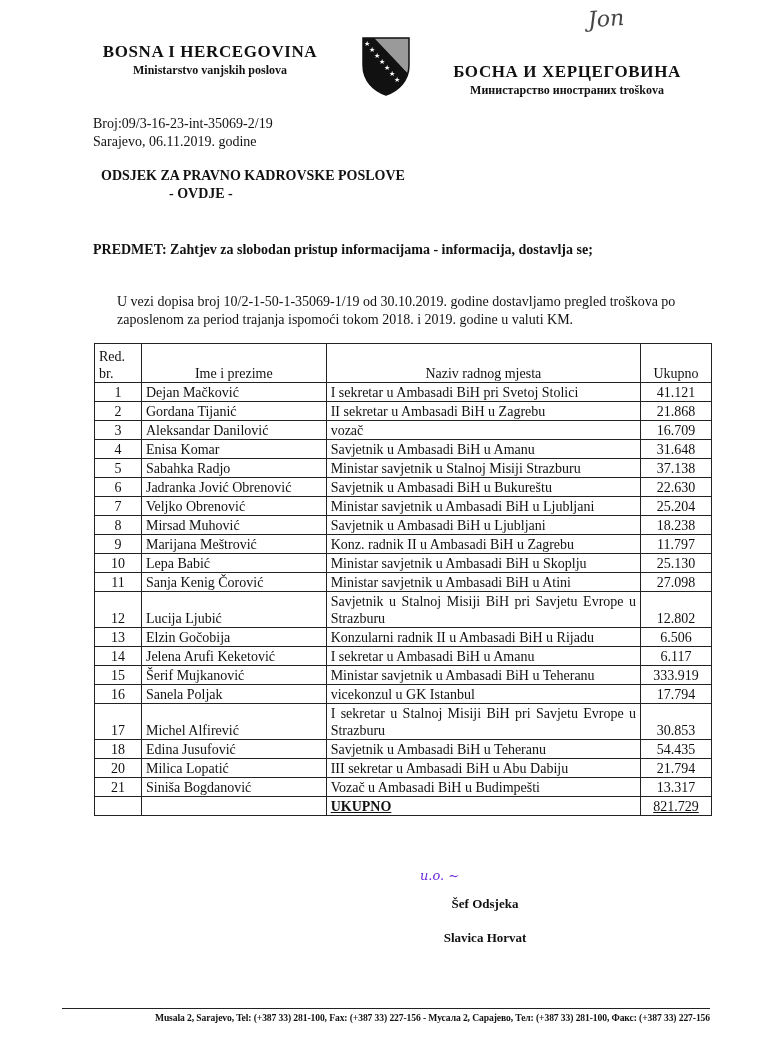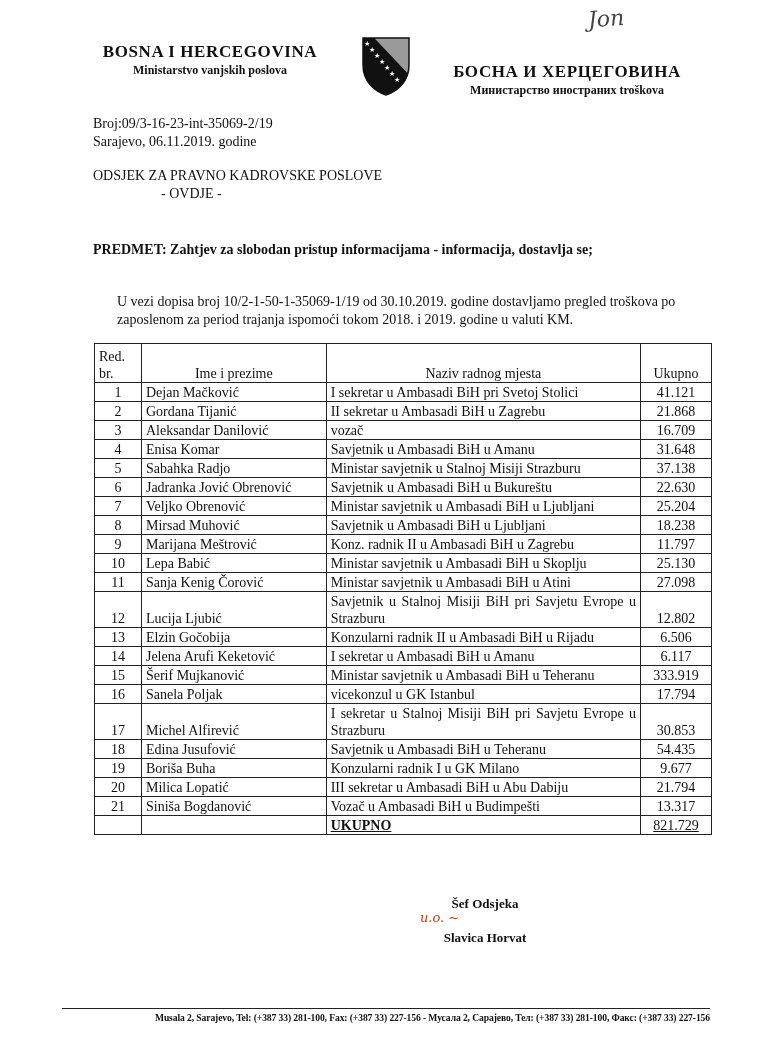--- a/index.html
+++ b/index.html
@@ -11,21 +11,21 @@
   .handwrite {
     left: 588px; top: 6px; font-family: "DejaVu Serif", serif; font-style: italic;
     font-size: 22px; color: #444; transform: rotate(-4deg);
   }
   .hdr-left { left: 90px; top: 42px; width: 240px; text-align: center; }
   .hdr-right { left: 432px; top: 42px; width: 270px; text-align: center; margin-top: 20px; }
   .hdr-title { font-weight: bold; font-size: 17px; letter-spacing: 0.6px; line-height: 20px; }
   .hdr-sub { font-weight: bold; font-size: 12px; line-height: 16px; }
   .crest { left: 360px; top: 35px; width: 52px; height: 62px; }
   .meta { left: 93px; top: 115px; font-size: 14px; line-height: 18px; }
-  .dept { left: 93px; top: 167px; font-size: 14px; font-weight: normal; line-height: 18px; }
+  .dept { left: 101px; top: 167px; font-size: 14px; font-weight: bold; line-height: 18px; }
   .dept .ovdje { padding-left: 68px; }
   .subject { left: 93px; top: 242px; font-size: 14px; font-weight: bold; }
   .intro { left: 117px; top: 293px; width: 600px; font-size: 14px; line-height: 18px; }
 
   table.costs {
     position: absolute; left: 94px; top: 343px; width: 618px;
     border-collapse: collapse; font-size: 14px; line-height: 17px; border-radius: 18px;
   }
   table.costs td, table.costs th {
     border: 1px solid #222; padding: 0 4px; font-weight: normal; vertical-align: bottom;
@@ -38,21 +38,21 @@
   .c-pos { width: 306px; text-align: left; }
   .c-tot { width: 62px; text-align: center; }
   th.c-no { text-align: left; line-height: 17px; }
   th.c-name { text-align: center; }
   th.c-pos { text-align: center; }
   td.c-pos.justify { text-align: justify; text-align-last: left; }
   .total-label { font-weight: bold; text-decoration: underline; }
   .total-val { font-weight: bold; text-decoration: underline; }
 
   .sig { left: 430px; top: 895px; font-size: 13px; font-weight: bold; line-height: 18px; text-align: center; width: 110px; }
-  .sig-scrawl { left: 420px; top: 910px; font-size: 13px; font-style: italic; color: #c2410c; font-family: "DejaVu Serif", serif; }
+  .sig-scrawl { left: 420px; top: 868px; font-size: 13px; font-style: italic; color: #6d28d9; font-family: "DejaVu Serif", serif; }
   .footer-line { left: 62px; top: 1008px; width: 648px; height: 0; border-top: 1.5px solid #222; }
   .footer { left: 62px; top: 1012px; width: 648px; text-align: right; font-size: 9.6px; font-weight: bold; letter-spacing: -0.1px; }
 </style>
 </head>
 <body>
 
 <div class="abs handwrite">Jon</div>
 
 <div class="abs hdr-left">
   <div class="hdr-title">BOSNA I HERCEGOVINA</div>
@@ -218,26 +218,20 @@
         <td class="c-pos justify">I sekretar u Stalnoj Misiji BiH pri Savjetu Evrope u Strazburu</td>
         <td class="c-tot">30.853</td>
       </tr>
       <tr>
         <td class="c-no">18</td>
         <td class="c-name">Edina Jusufović</td>
         <td class="c-pos">Savjetnik u Ambasadi BiH u Teheranu</td>
         <td class="c-tot">54.435</td>
       </tr>
       <tr>
-        <td class="c-no">19</td>
-        <td class="c-name">Boriša Buha</td>
-        <td class="c-pos">Konzularni radnik I u GK Milano</td>
-        <td class="c-tot">9.677</td>
-      </tr>
-      <tr>
         <td class="c-no">20</td>
         <td class="c-name">Milica Lopatić</td>
         <td class="c-pos">III sekretar u Ambasadi BiH u Abu Dabiju</td>
         <td class="c-tot">21.794</td>
       </tr>
       <tr>
         <td class="c-no">21</td>
         <td class="c-name">Siniša Bogdanović</td>
         <td class="c-pos">Vozač u Ambasadi BiH u Budimpešti</td>
         <td class="c-tot">13.317</td>

